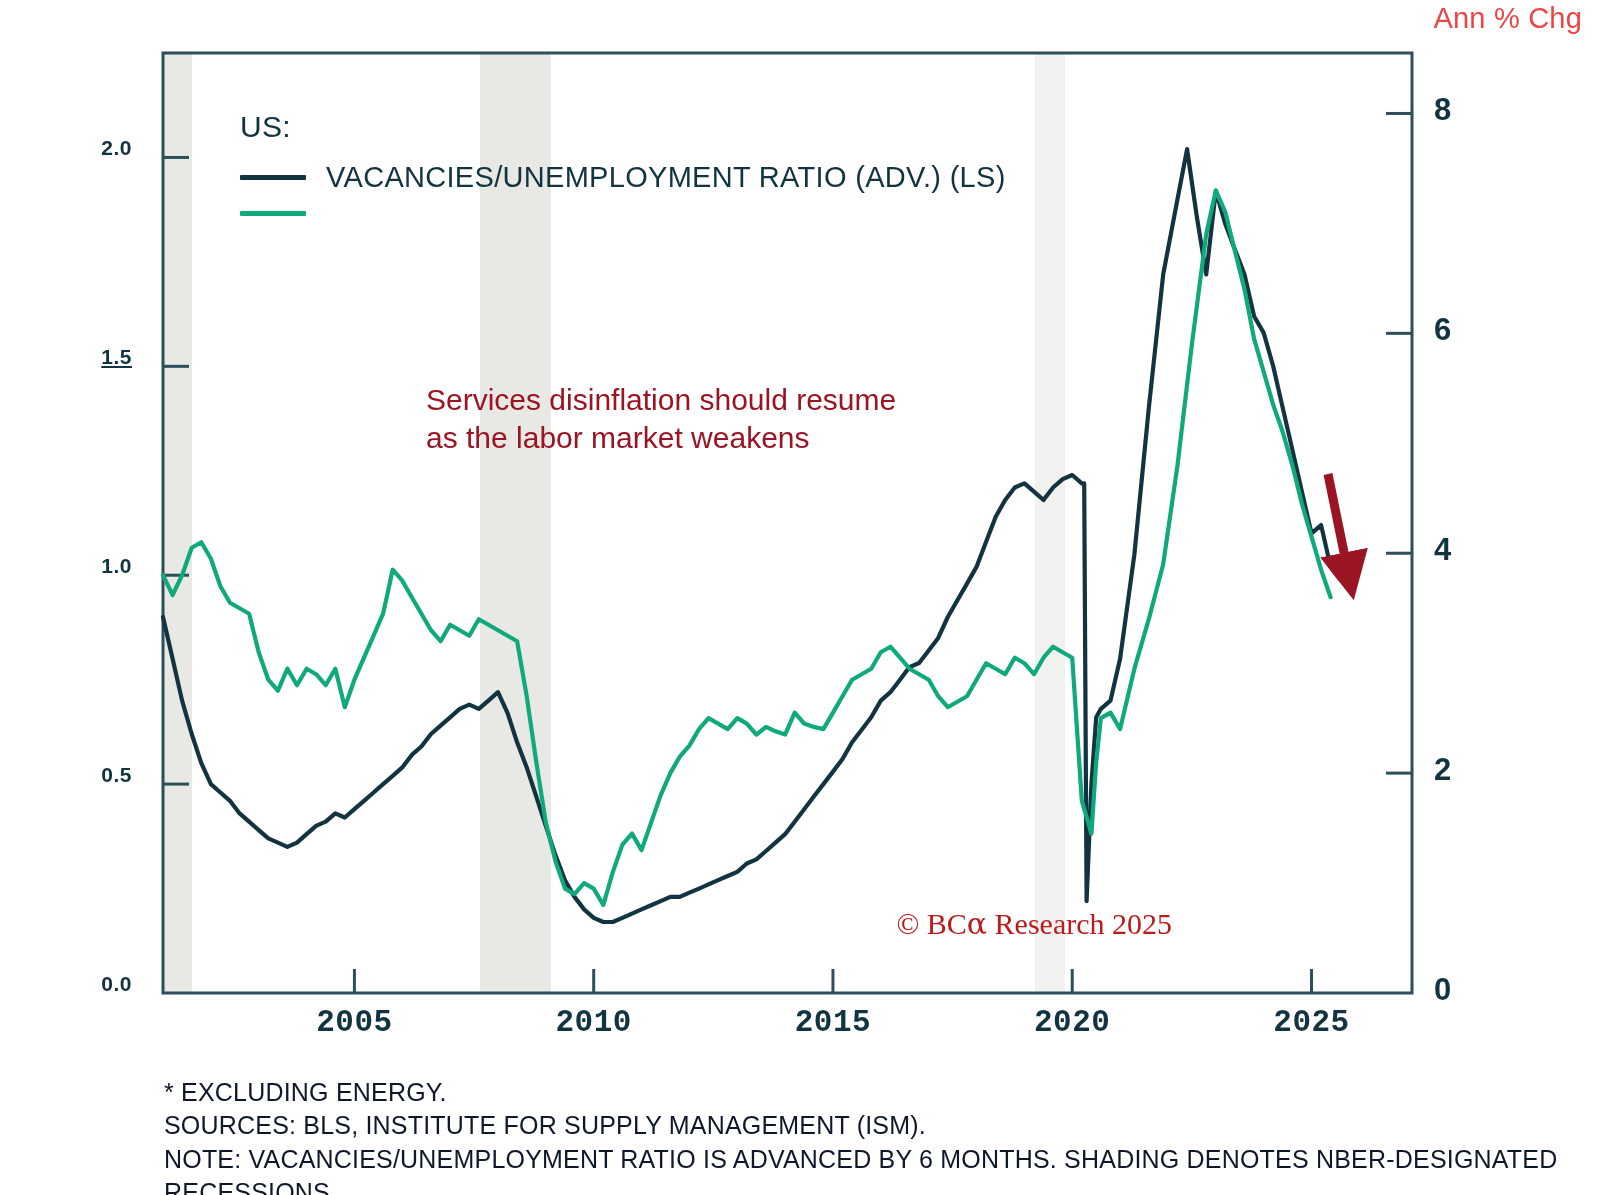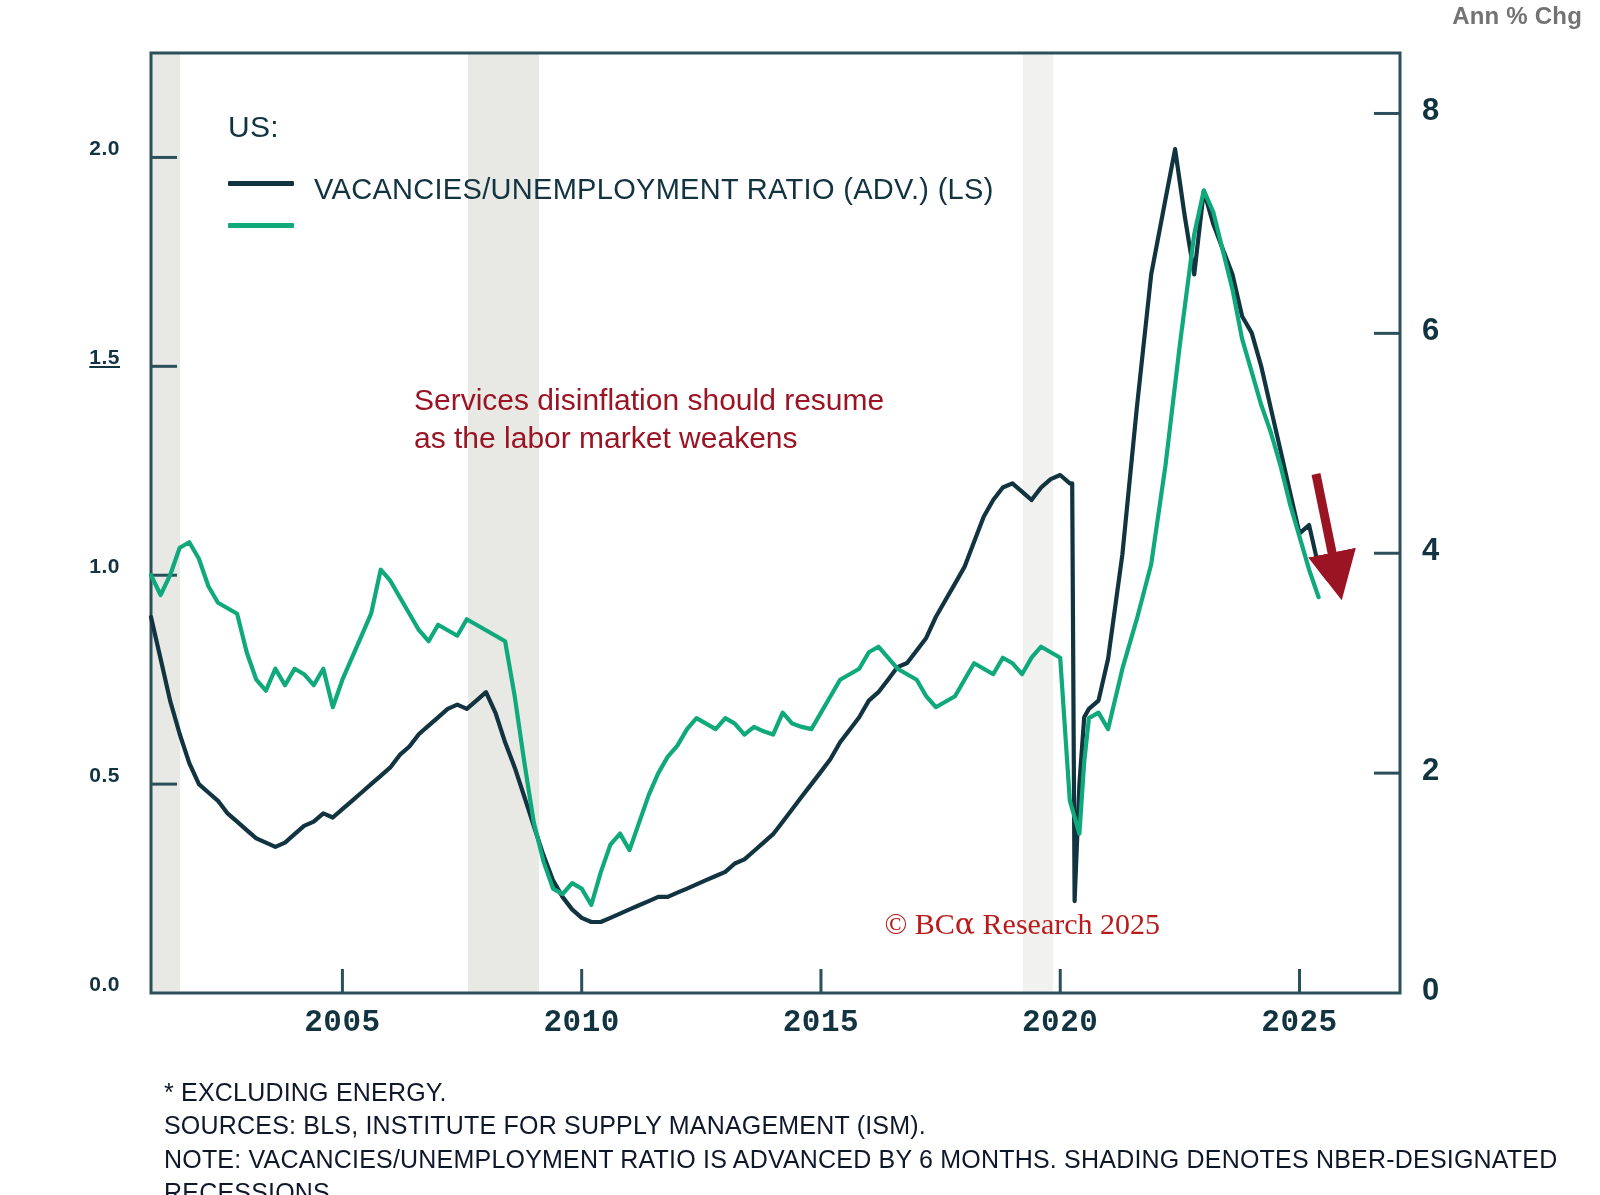--- a/index.html
+++ b/index.html
@@ -5,24 +5,24 @@
   html,body{margin:0;padding:0;}
   body{
     width:1600px;height:1195px;background:#ffffff;
     font-family:"Liberation Sans", sans-serif;
     color:#123340;overflow:hidden;position:relative;
   }
   #root{position:relative;width:1600px;height:1195px;}
 
   .hdr-right{
     position:absolute; right:18px; top:2px;
-    font-size:24px; color:#737373; letter-spacing:.2px;font-weight:bold;
+    font-size:29px; color:#ef4444; letter-spacing:.2px;
   }
 
-  .chartwrap{position:absolute;left:0;top:0;width:1372px;height:1010px;}
+  .chartwrap{position:absolute;left:12px;top:0;width:1372px;height:1010px;}
   svg.plot{position:absolute;left:0;top:0;}
 
   .tick-l{
     position:absolute; text-align:right; width:90px;
     font-size:21px; font-weight:700; color:#123340;
     letter-spacing:.5px;
   }
   .tick-r{
     position:absolute; text-align:left; width:60px;
     font-size:31px; font-weight:700; color:#123340;
@@ -31,21 +31,21 @@
     position:absolute; text-align:center; width:160px;
     font-size:31px; font-weight:700; color:#123340;
     letter-spacing:.5px;
     font-family:Liberation Mono, monospace;
   }
 
   .legend{position:absolute; left:228px; top:110px;}
   .legend .lg-title{font-size:30px;color:#123340;letter-spacing:.3px;}
   .legend .lg-row{display:flex;align-items:center;margin-top:17px;}
   .legend .swatch{width:66px;height:5px;display:inline-block;margin-right:20px;border-radius:1px;}
-  .legend .lg-label{font-size:29px;color:#123340;letter-spacing:.3px;white-space:nowrap;margin-top:12px;}
+  .legend .lg-label{font-size:29px;color:#123340;letter-spacing:.3px;white-space:nowrap;}
 
   .annot{
     position:absolute; left:414px; top:381px; width:520px;
     text-align:left; color:#9b1423;
     font-size:30px; line-height:1.28; font-weight:400;
   }
 
   .copyright{
     position:absolute; right:212px; top:906px;
     font-family:"Liberation Serif", serif;

